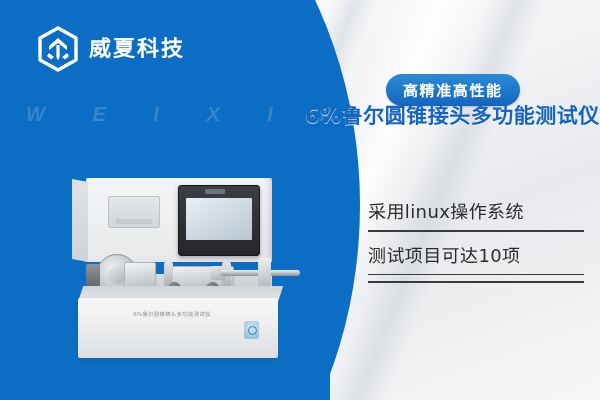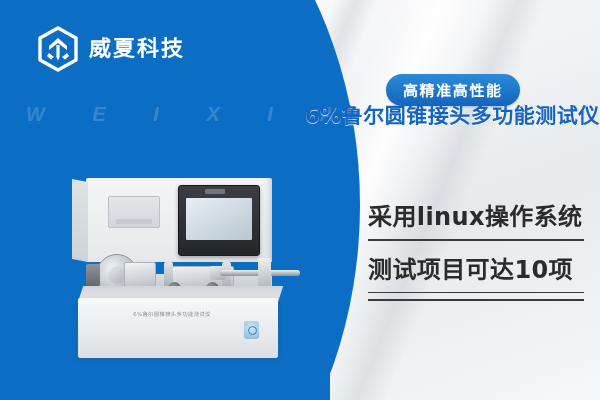--- a/index.html
+++ b/index.html
@@ -92,21 +92,21 @@
     color:#1565c0;white-space:nowrap;
     font-family:"DejaVu Sans","Liberation Sans",sans-serif;
     text-shadow:0 1px 0 rgba(255,255,255,.7);
   }
 
   
   .features{
     position:absolute;left:368px;top:194px;width:216px;
   }
   .feature-row{
-    font-size:24px;font-weight:700;color:#2b2b2b;
+    font-size:18px;font-weight:400;color:#2b2b2b;
     letter-spacing:.4px;white-space:nowrap;
     padding:3px 0 7px;
     font-family:"DejaVu Sans","Liberation Sans",sans-serif;
   }
   .feature-rule{height:1.6px;background:#3a3a3a;width:216px;margin-bottom:6px;}
 
   
   .machine{
     position:absolute;left:72px;top:178px;width:232px;height:185px;
   }

